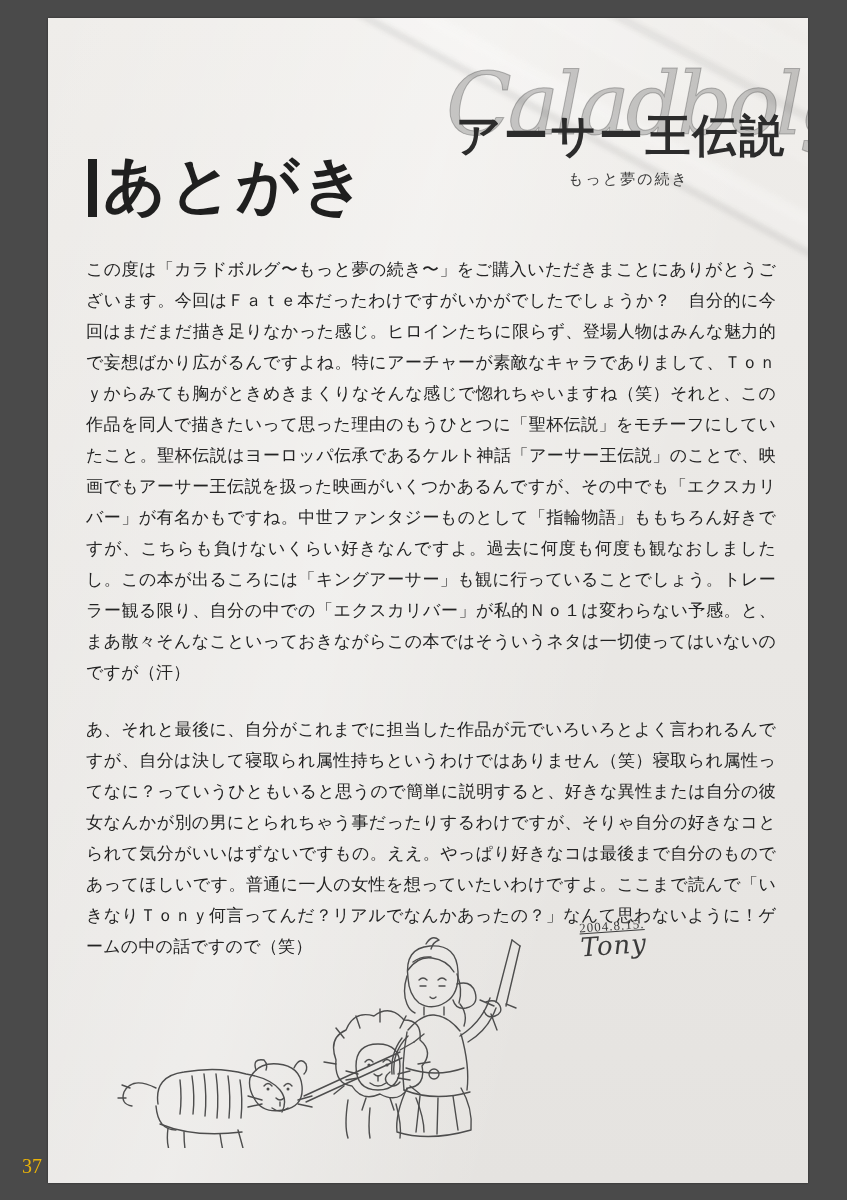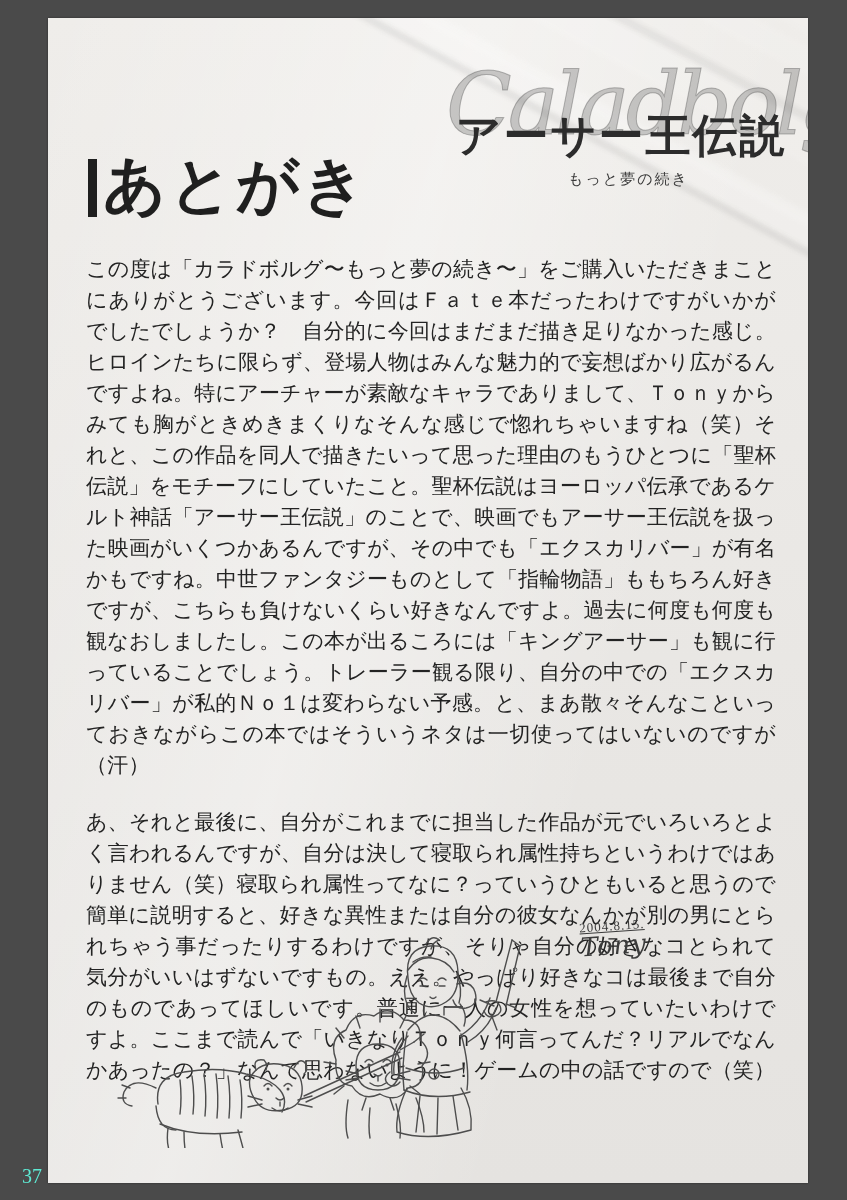--- a/index.html
+++ b/index.html
@@ -122,21 +122,21 @@
   
   .body-col {
     position: absolute;
     left: 38px;
     top: 236px;
     width: 690px;
   }
   p.para {
     margin: 0 0 26px 0;
     font-family: "DejaVu Sans", sans-serif;
-    font-size: 21px;
+    font-size: 17px;
     line-height: 31px;
     color: #232323;
     text-align: justify;
     text-justify: inter-character;
     letter-spacing: 0.2px;
   }
   p.para.closing { margin-top: 6px; }
 
   
   .signature {
@@ -169,24 +169,24 @@
     top: 900px;
     width: 480px;
     height: 230px;
   }
   .illus svg { display: block; }
 
   
   .page-number {
     position: absolute;
     left: 22px;
-    bottom: 12px;
+    bottom: 22px;
     font-family: "Liberation Serif", serif;
     font-size: 20px;
-    color: #5eead4;
+    color: #eab308;
   }
 </style>
 </head>
 <body>
 
 <div class="page">
   <div class="paper-tone"></div>
   <div class="streak s1"></div>
   <div class="streak d1"></div>
   <div class="streak s2"></div>

